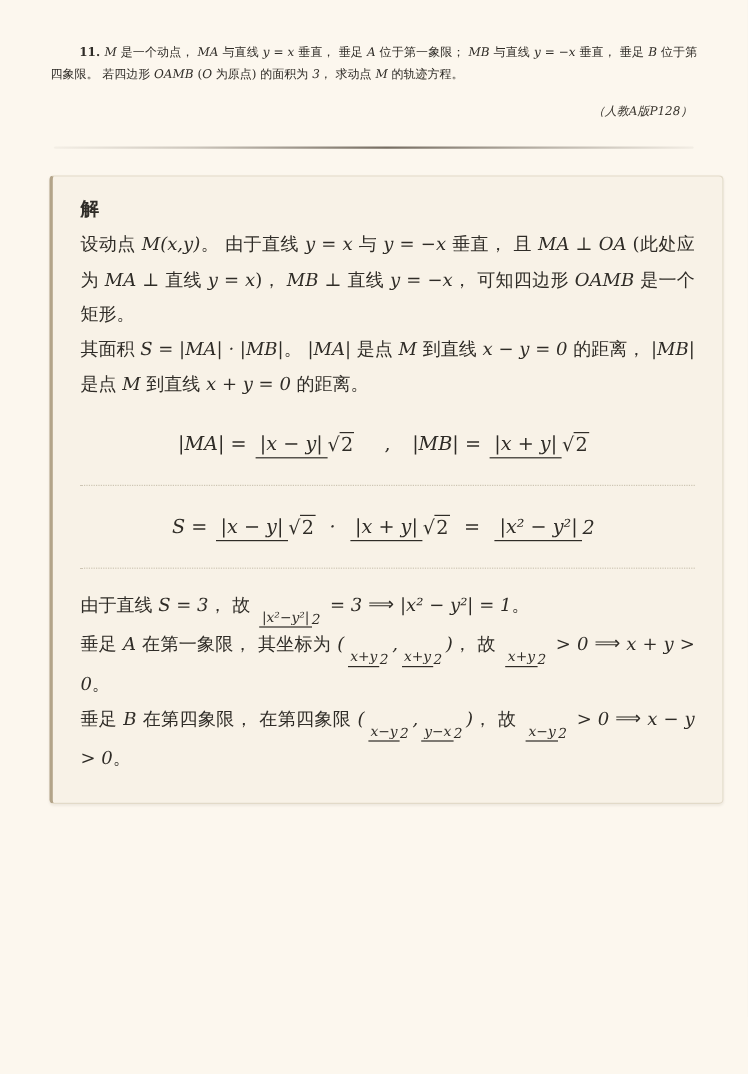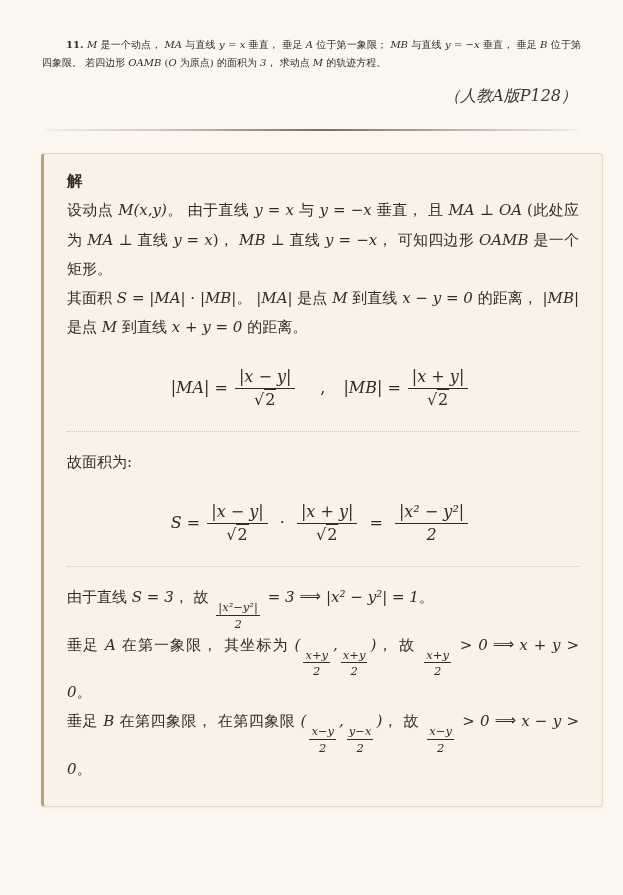--- a/index.html
+++ b/index.html
@@ -16,21 +16,21 @@
     margin:36px 42px 0 42px;
     font-size:10px;
     line-height:1.82;
     text-indent:24px;
     text-align:justify;
   }
   .attribution{
     margin:14px 46px 0 0;
     text-align:right;
     font-style:italic;
-    font-size:16px;
+    font-size:10px;
     color:#3a362f;
   }
   .rule{
     height:2px;
     margin:22px 45px 0 45px;
     border:none;
     background:linear-gradient(to right,
       rgba(95,86,74,0.05),
       rgba(95,86,74,0.30) 22%,
       rgba(95,86,74,0.85) 52%,
@@ -68,21 +68,21 @@
   .b{font-weight:bold;font-style:normal;}
   .arrow{
     font-style:normal;
     font-family:"DejaVu Sans","Liberation Sans",sans-serif;
     margin:0 5px;
     position:relative;top:-1px;
   }
   
   .frac{
     display:inline-flex;
-    flex-direction:column;
+    flex-direction:row;
     text-align:center;
     vertical-align:middle;
     margin:0 4px;
     font-style:italic;
     line-height:1.15;
   }
   .frac .num{
     display:block;
     border-bottom:1.3px solid #2f2c27;
     padding:1px 4px 2px 4px;
@@ -130,21 +130,20 @@
   <div class="display"><span class="m">|MA| =</span><span class="frac">
         <span class="num">|x − y|</span>
         <span class="den"><span class="sqsign">√</span><span class="rad">2</span></span>
       </span><span class="gap">,</span><span class="m">|MB| =</span><span class="frac">
         <span class="num">|x + y|</span>
         <span class="den"><span class="sqsign">√</span><span class="rad">2</span></span>
       </span></div>
 
   <hr class="divider">
 
-  <p class="para tight"><span class="t">故面积为:</span></p>
 
   <div class="display"><span class="m">S =</span><span class="frac">
         <span class="num">|x − y|</span>
         <span class="den"><span class="sqsign">√</span><span class="rad">2</span></span>
       </span><span class="m"> · </span><span class="frac">
         <span class="num">|x + y|</span>
         <span class="den"><span class="sqsign">√</span><span class="rad">2</span></span>
       </span><span class="m"> = </span><span class="frac">
         <span class="num">|x² − y²|</span>
         <span class="den">2</span>

